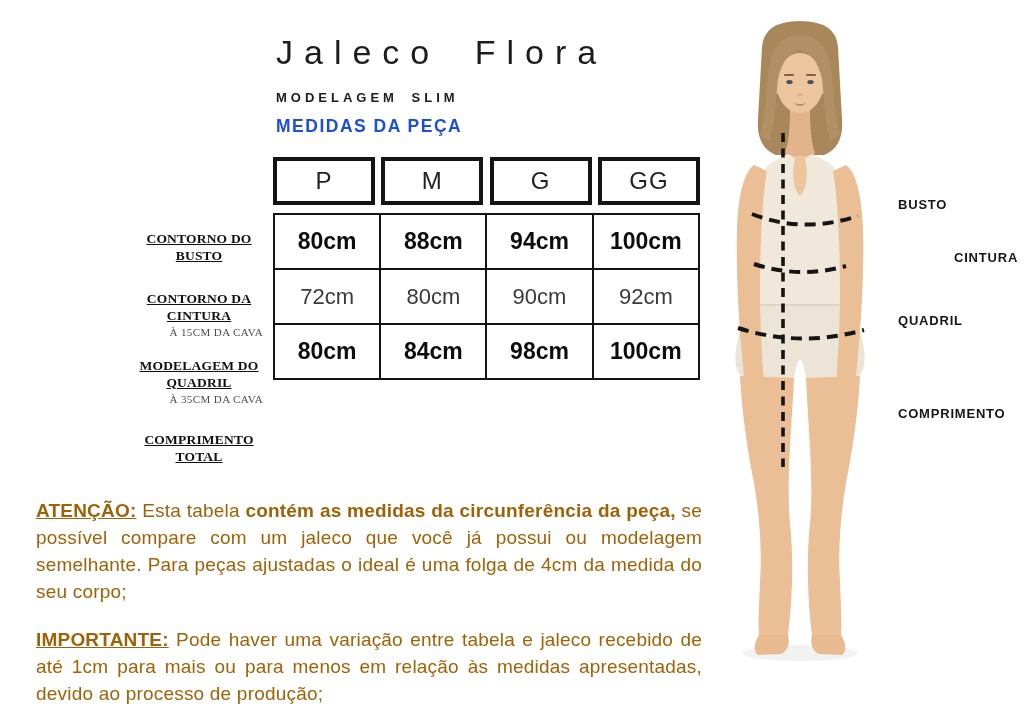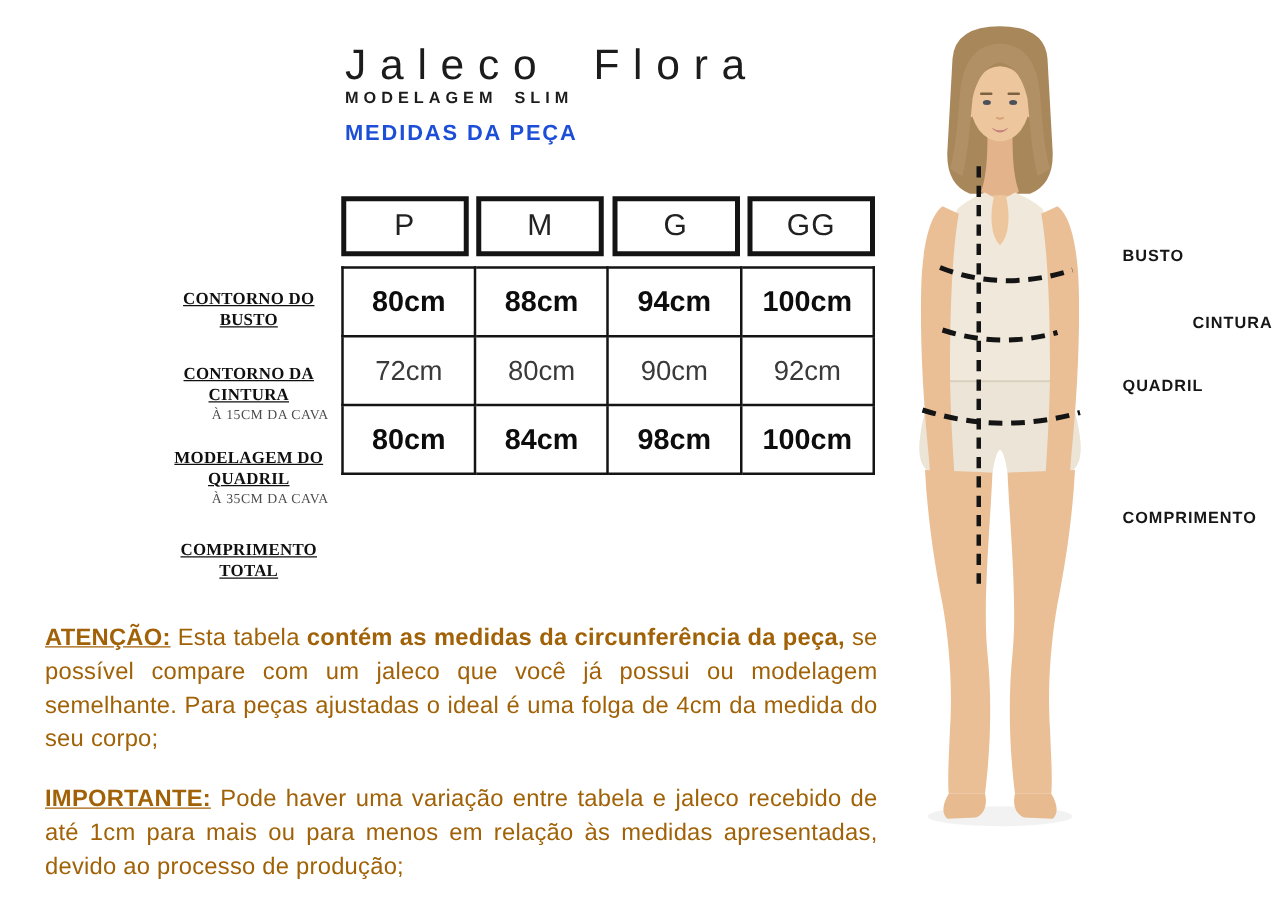--- a/index.html
+++ b/index.html
@@ -9,21 +9,21 @@
     font-family:"Liberation Sans", sans-serif; color:#1a1a1a; overflow:hidden;border-radius:28px;
   }
 
   
   .brand { position:absolute; left:276px; top:34px; }
   .title {
     font-size:34px; font-weight:400; letter-spacing:11px; word-spacing:14px;
     color:#1c1c1c; line-height:36px; white-space:nowrap;
   }
   .subtitle {
-    font-size:13px; font-weight:bold; letter-spacing:4px;
+    margin-top:20px; font-size:13px; font-weight:bold; letter-spacing:4px;
     word-spacing:6px; color:#1c1c1c; white-space:nowrap;
   }
   .caption {
     margin-top:11px; font-size:17.5px; font-weight:bold; letter-spacing:1.5px;
     color:#1d4ed8; white-space:nowrap;
   }
 
   
   .size-table { position:absolute; left:273px; top:157px; width:427px; }
   .thead { display:flex; justify-content:space-between; margin-bottom:8px; }
@@ -54,21 +54,21 @@
   .rl-note:empty { display:none; }
 
   
   .model-svg { position:absolute; left:710px; top:15px; width:200px; height:660px; }
   .fig-label {
     position:absolute; font-size:13px; font-weight:bold;
     letter-spacing:0.8px; color:#161616; white-space:nowrap;
   }
   .fl-bust   { left:898px; top:197px; }
   .fl-waist  { left:908px; top:250px;margin-left:46px; }
-  .fl-hip    { left:898px; top:301px; }
+  .fl-hip    { left:898px; top:313px; }
   .fl-length { left:898px; top:406px; }
 
   
   .notes { position:absolute; left:36px; top:497px; width:666px; }
   .note {
     font-size:19px; line-height:27px; text-align:justify;
     color:#a16207; margin:0 0 21px 0; letter-spacing:0.2px;
   }
   .note-lead { font-weight:bold; text-decoration:underline; }
   .note b { font-weight:bold; }

